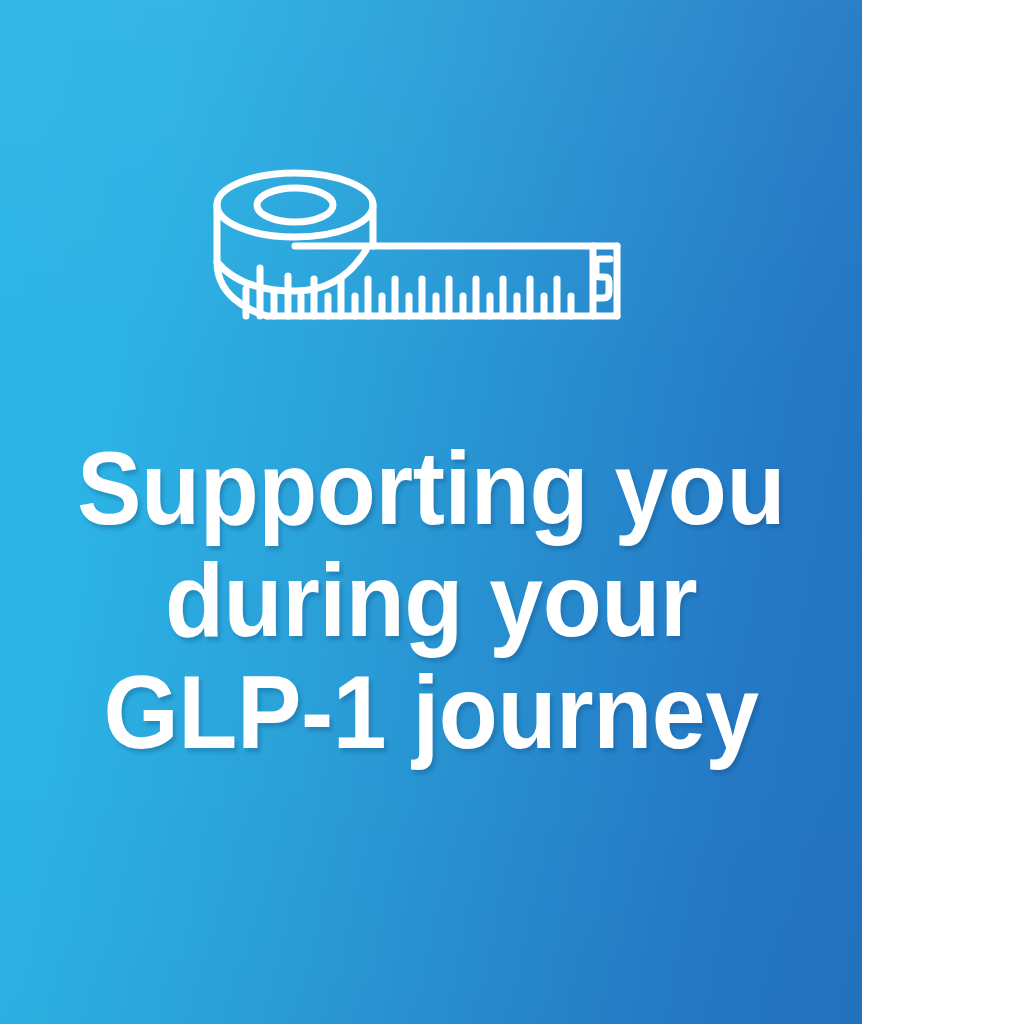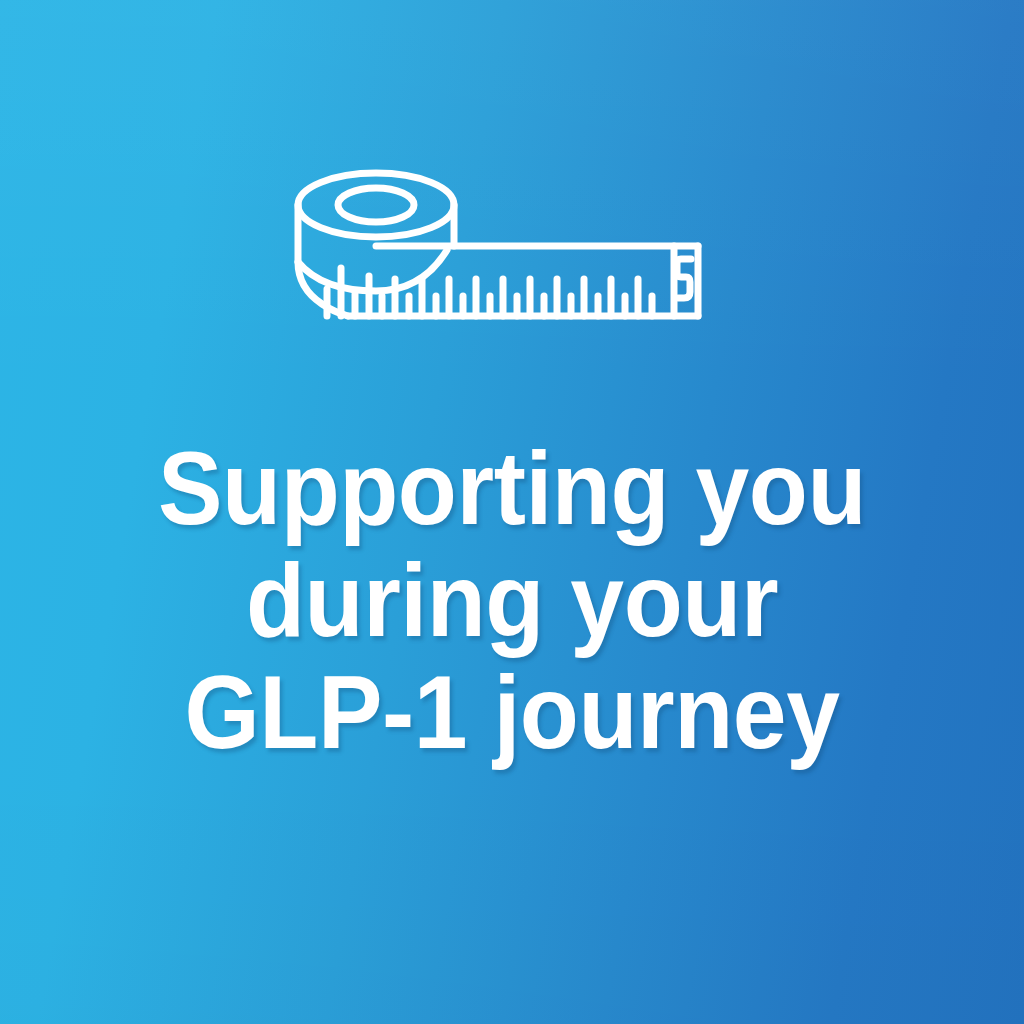--- a/index.html
+++ b/index.html
@@ -9,21 +9,21 @@
     width: 1024px;
     height: 1024px;
     overflow: hidden;
   }
   body {
     font-family: "Liberation Sans", sans-serif;
   }
 
   #promo-card {
     position: relative;
-    width: 1024px;
+    width: 862px;
     height: 1024px;
     background: linear-gradient(100deg, #2cb5e6 0%, #2cb2e4 18%, #2a9fd8 42%, #2789cd 65%, #2478c4 84%, #2272bf 100%);
     overflow: hidden;
     display: block;
   }
 
   
   #promo-card::after {
     content: "";
     position: absolute;

